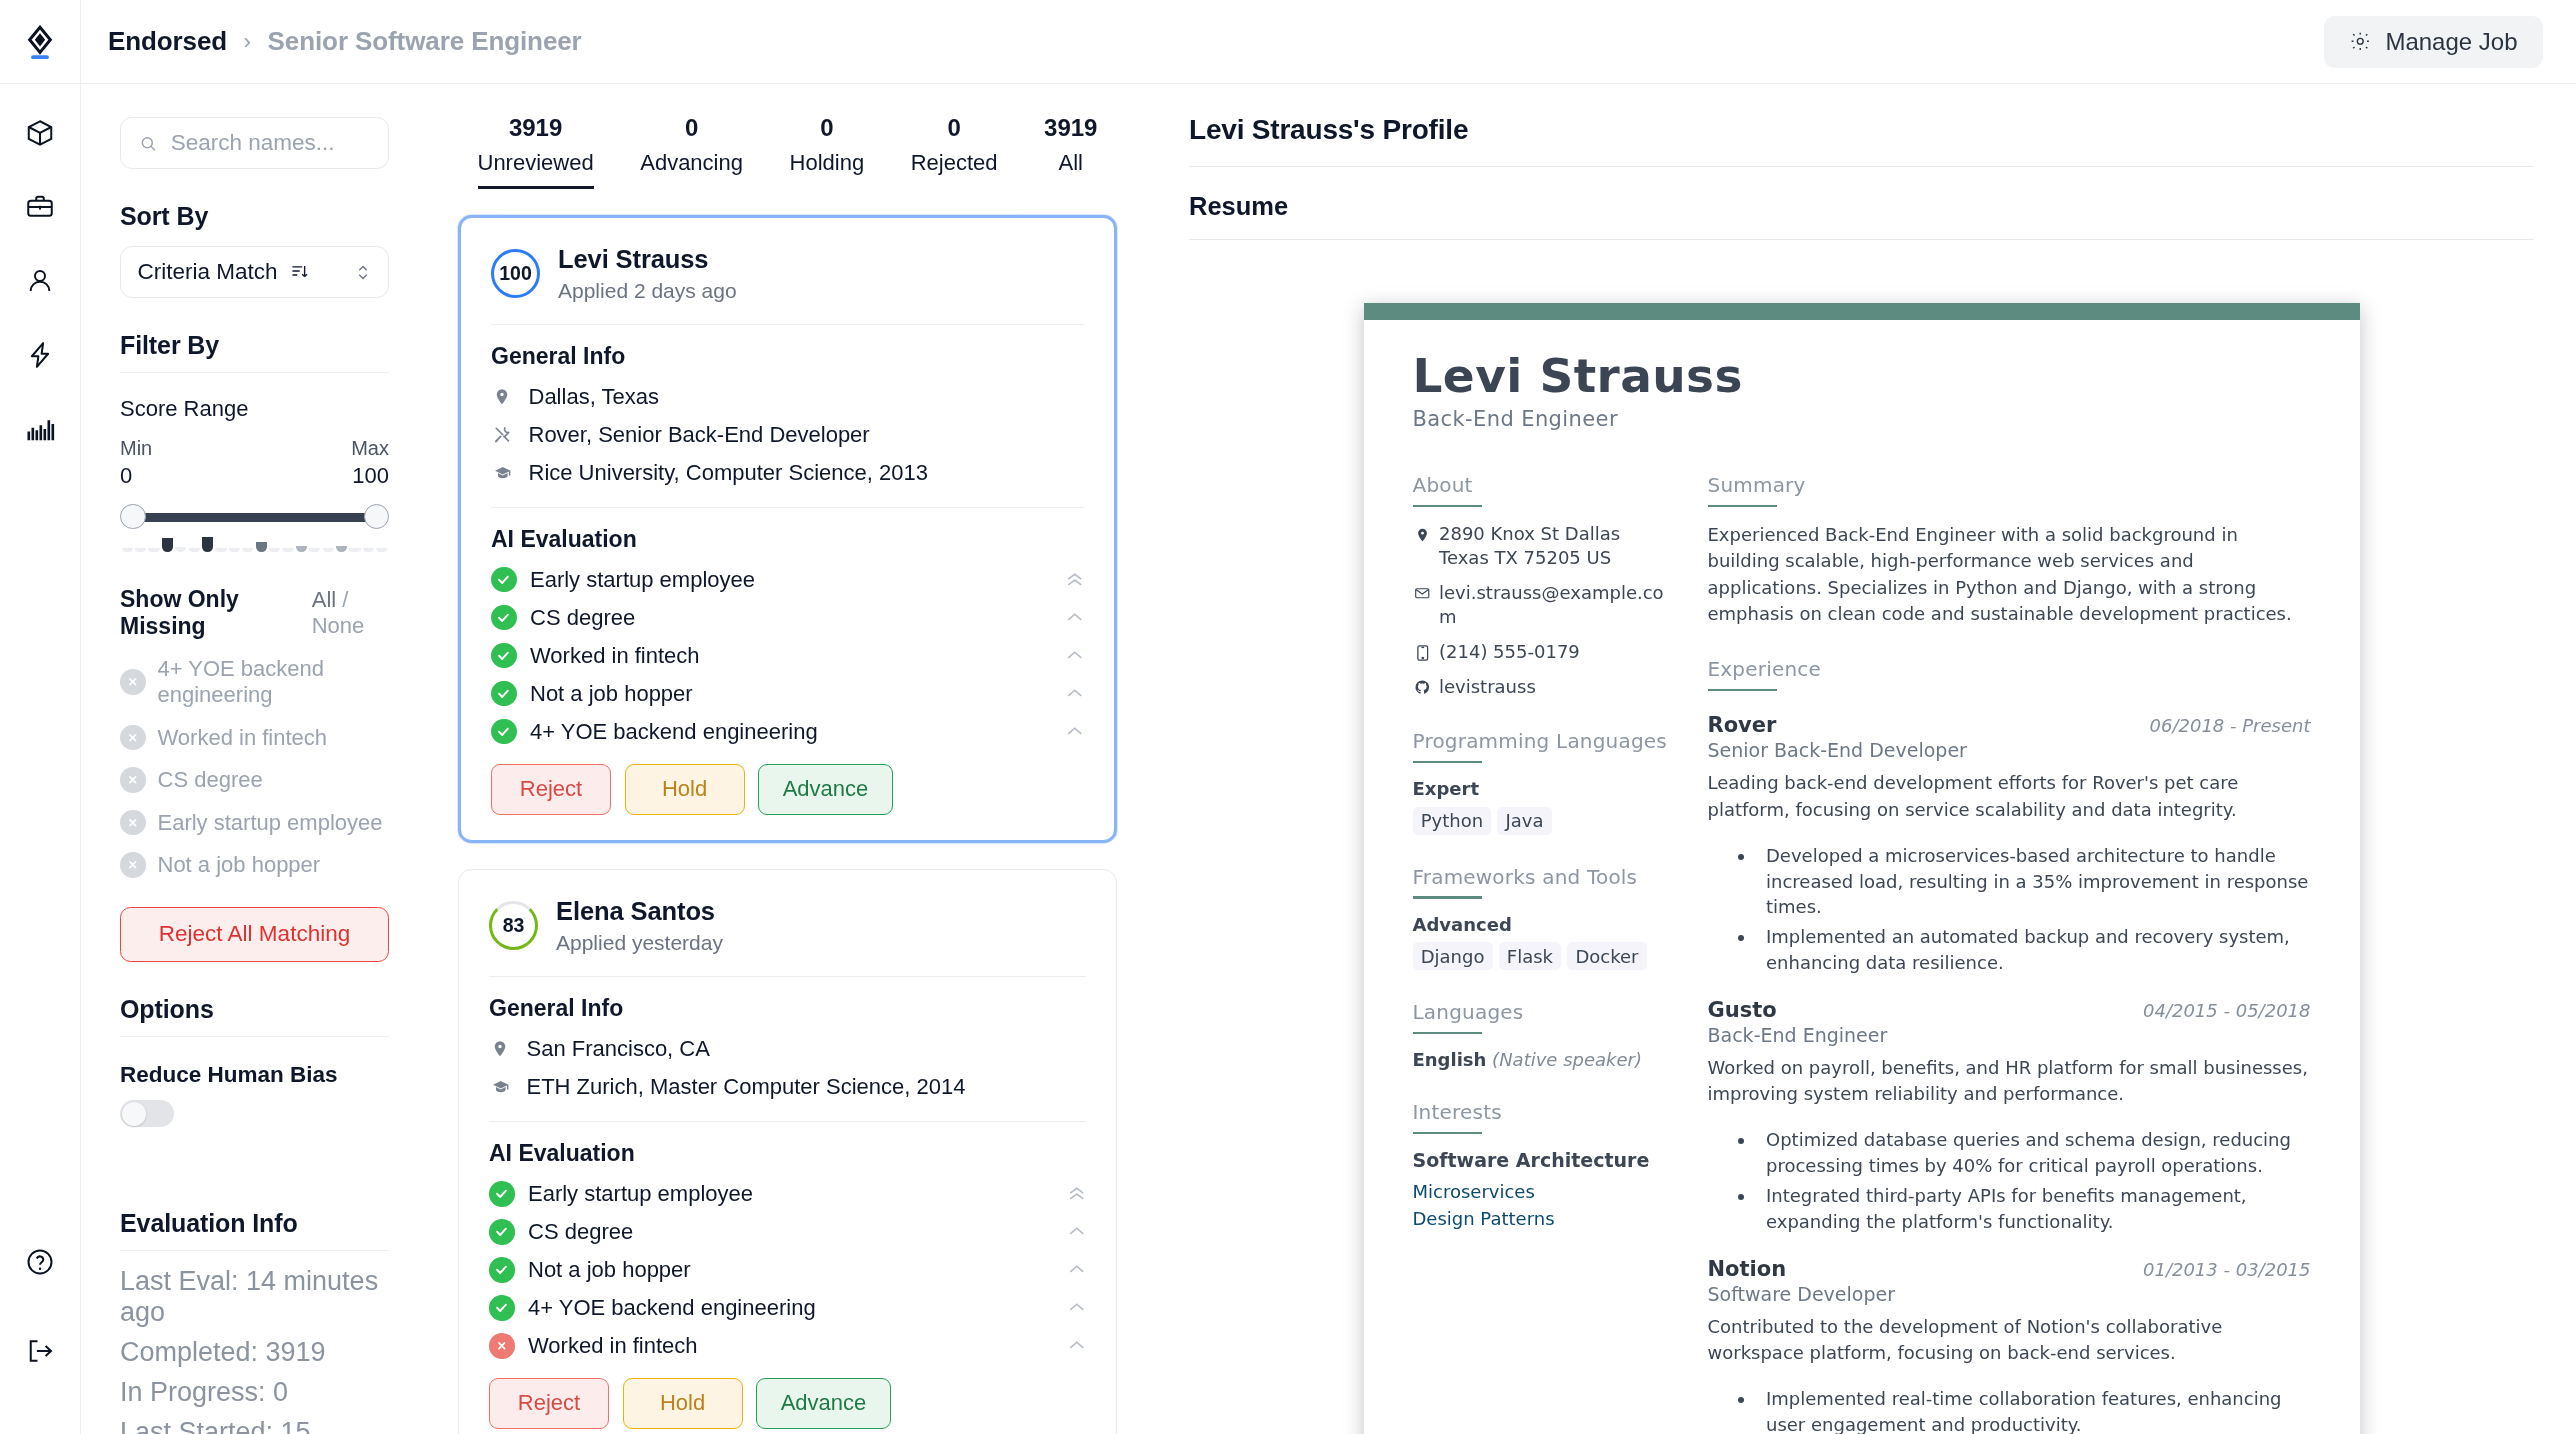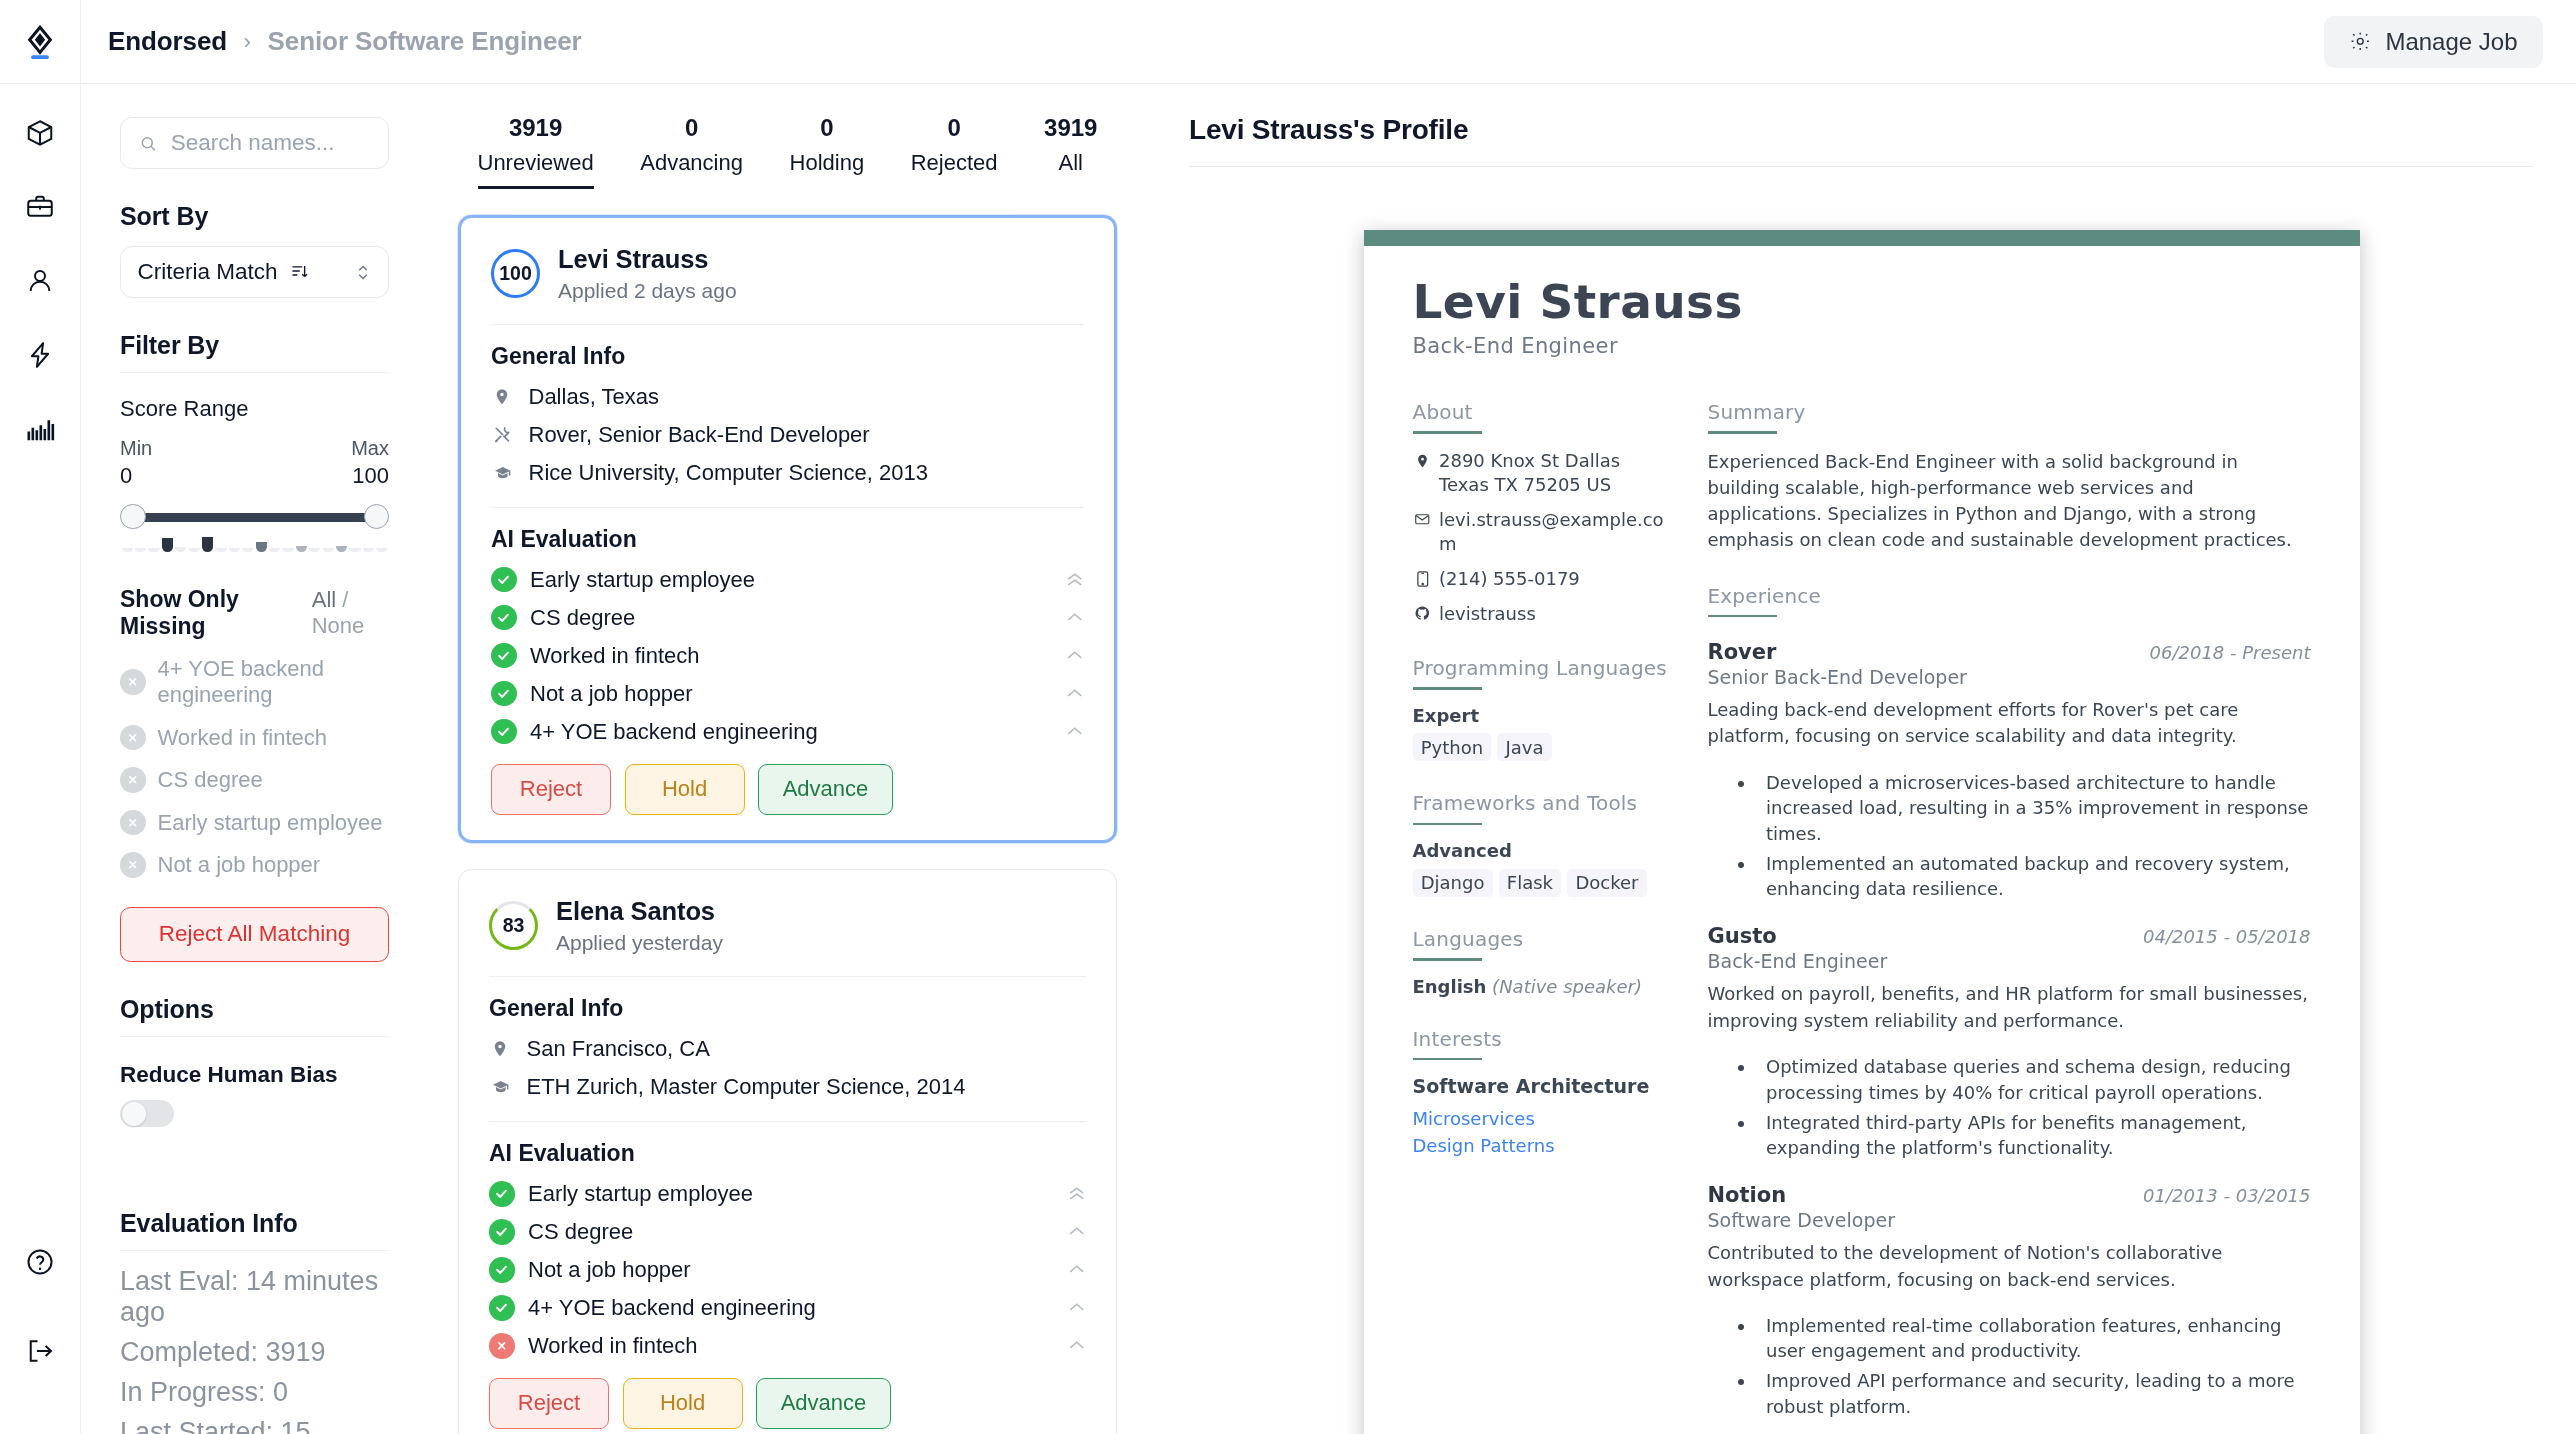--- a/index.html
+++ b/index.html
@@ -219,21 +219,21 @@
 
   .r-lvl { font-size: 18px; font-weight: 700; color: #3c4654; margin-bottom: 7.5px; }
   .chips { display: flex; flex-wrap: wrap; gap: 6px; }
   .chip { background: #f4f4fa; border-radius: 5.2px; padding: 3.7px 8.2px; font-size: 18px; color: #3c4654; }
 
   .r-lang { font-size: 18px; }
   .r-lang b { font-weight: 700; }
   .r-lang i { color: #808a97; }
 
   .r-int-h { font-size: 19px; font-weight: 700; margin-bottom: 7.5px; }
-  .r-int { font-size: 18px; color: #3b82f6; line-height: 1.5; }
+  .r-int { font-size: 18px; color: #0c4a6e; line-height: 1.5; }
 
   .r-para { font-size: 18px; line-height: 1.46; color: #3c4654; }
   .r-job { display: flex; align-items: baseline; margin-top: 22.5px; }
   .r-job-co { font-size: 21px; font-weight: 700; color: #2f3845; }
   .r-job-dt { margin-left: auto; font-size: 18px; font-style: italic; color: #858f9c; }
   .r-job-ti { font-size: 19px; color: #6d7886; margin-top: 2.2px; margin-bottom: 9px; }
   .r-ul { margin: 20px 0 0 0; padding-left: 48px; }
   .r-ul li { font-size: 18px; line-height: 1.42; margin-bottom: 4.5px; padding-left: 10.5px; }
 </style>
 </head>
@@ -694,20 +694,21 @@
                 <button class="act reject">Reject</button>
                 <button class="act hold">Hold</button>
                 <button class="act advance">Advance</button>
               </div>
             </div>
           </div>
       </div>
 
       <div class="profile">
         <div class="pf-title">Levi Strauss's Profile</div>
+        <div class="pf-sub">Resume</div>
 
         <div class="resume-stage">
           <div class="resume">
             <div class="resume-bar"></div>
             <div class="resume-pad">
               <div class="r-name">Levi Strauss</div>
               <div class="r-role">Back-End Engineer</div>
 
               <div class="r-cols">
 

